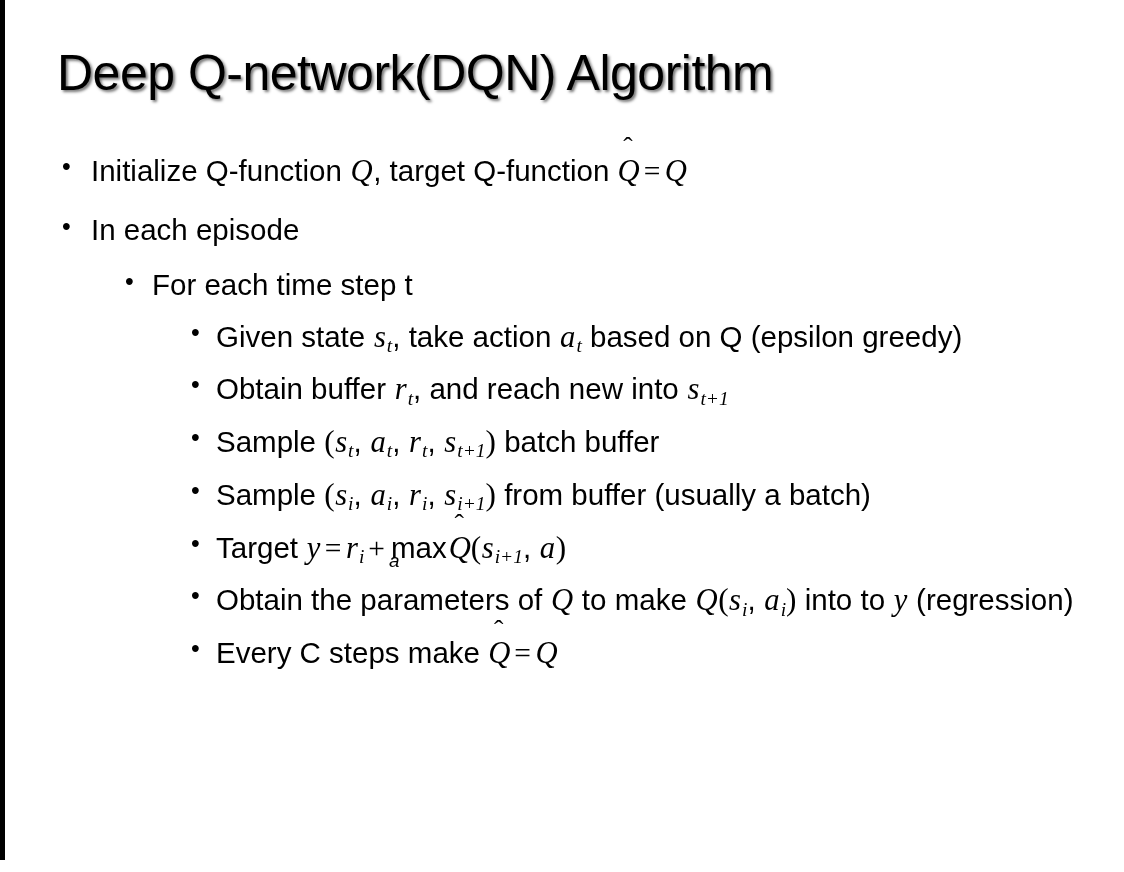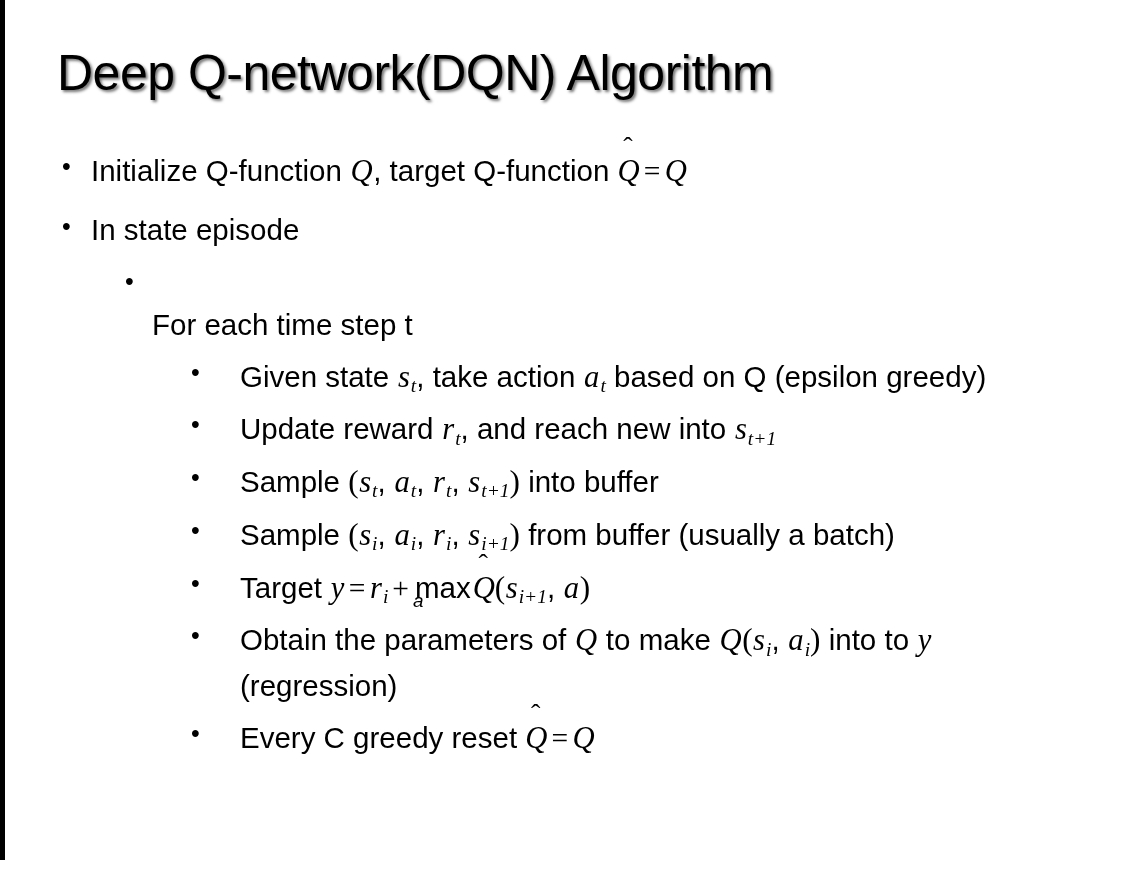--- a/index.html
+++ b/index.html
@@ -66,25 +66,25 @@
     flex: 1 1 auto;
   }
 
   
   .lvl1 { padding-left: 62px; }
   .lvl1 .dot { width: 29px; }
   .lvl1 .text { }
 
   .lvl2 { padding-left: 125px; }
   .lvl2 .dot { width: 27px; }
-  .lvl2 .text { padding-right: 112px; margin-top: 40px; }
+  .lvl2 .text { padding-right: 112px; }
 
   .lvl3 { padding-left: 191px; }
   .lvl3 .dot { width: 25px; }
-  .lvl3 .text { padding-right: 28px; margin-left: 24px; }
+  .lvl3 .text { padding-right: 28px; }
 
   .sp-1 { height: 14px; }
   .sp-2 { height: 11px; }
   .sp-3 { height: 6px; }
 
   
   .mi {
     font-family: "Liberation Serif", "DejaVu Serif", serif;
     font-style: italic;
     font-size: 1.04em;
@@ -156,57 +156,57 @@
   <div class="title">Deep Q-network(DQN) Algorithm</div>
 
   <div class="body" id="bullet-body">
       <div class="bullet-row lvl1">
         <span class="dot">•</span>
         <span class="text"><span>Initialize Q-function </span><span class="mi">Q</span><span>, target Q-function </span><span class="hatq"><span class="acc">ˆ</span><span>Q</span></span><span class="mo">=</span><span class="mi">Q</span></span>
       </div>
       <div class="sp-1"></div>
       <div class="bullet-row lvl1">
         <span class="dot">•</span>
-        <span class="text"><span>In state episode</span></span>
+        <span class="text"><span>In each episode</span></span>
       </div>
       <div class="sp-2"></div>
       <div class="bullet-row lvl2">
         <span class="dot">•</span>
         <span class="text"><span>For each time step t</span></span>
       </div>
       <div class="sp-3"></div>
       <div class="bullet-row lvl3">
         <span class="dot">•</span>
         <span class="text"><span>Given state </span><span class="mi">s</span><span class="msub">t</span><span>, take action </span><span class="mi">a</span><span class="msub">t</span><span> based on Q (epsilon greedy)</span></span>
       </div>
       <div class="sp-3"></div>
       <div class="bullet-row lvl3">
         <span class="dot">•</span>
-        <span class="text"><span>Update reward </span><span class="mi">r</span><span class="msub">t</span><span>, and reach new into </span><span class="mi">s</span><span class="msub">t+1</span></span>
-      </div>
-      <div class="sp-3"></div>
-      <div class="bullet-row lvl3">
-        <span class="dot">•</span>
-        <span class="text"><span>Sample </span><span class="mparen">(</span><span class="mi">s</span><span class="msub">t</span><span>, </span><span class="mi">a</span><span class="msub">t</span><span>, </span><span class="mi">r</span><span class="msub">t</span><span>, </span><span class="mi">s</span><span class="msub">t+1</span><span class="mparen">)</span><span> into buffer</span></span>
+        <span class="text"><span>Obtain buffer </span><span class="mi">r</span><span class="msub">t</span><span>, and reach new into </span><span class="mi">s</span><span class="msub">t+1</span></span>
+      </div>
+      <div class="sp-3"></div>
+      <div class="bullet-row lvl3">
+        <span class="dot">•</span>
+        <span class="text"><span>Sample </span><span class="mparen">(</span><span class="mi">s</span><span class="msub">t</span><span>, </span><span class="mi">a</span><span class="msub">t</span><span>, </span><span class="mi">r</span><span class="msub">t</span><span>, </span><span class="mi">s</span><span class="msub">t+1</span><span class="mparen">)</span><span> batch buffer</span></span>
       </div>
       <div class="sp-3"></div>
       <div class="bullet-row lvl3">
         <span class="dot">•</span>
         <span class="text"><span>Sample </span><span class="mparen">(</span><span class="mi">s</span><span class="msub">i</span><span>, </span><span class="mi">a</span><span class="msub">i</span><span>, </span><span class="mi">r</span><span class="msub">i</span><span>, </span><span class="mi">s</span><span class="msub">i+1</span><span class="mparen">)</span><span> from buffer (usually a batch)</span></span>
       </div>
       <div class="sp-3"></div>
       <div class="bullet-row lvl3">
         <span class="dot">•</span>
         <span class="text"><span>Target </span><span class="mi">y</span><span class="mo">=</span><span class="mi">r</span><span class="msub">i</span><span class="mo">+</span><span class="munder"><span class="op">max</span><span class="sub">a</span></span><span class="hatq"><span class="acc">ˆ</span><span>Q</span></span><span class="mparen">(</span><span class="mi">s</span><span class="msub">i+1</span><span>, </span><span class="mi">a</span><span class="mparen">)</span></span>
       </div>
       <div class="sp-3"></div>
       <div class="bullet-row lvl3">
         <span class="dot">•</span>
         <span class="text"><span>Obtain the parameters of </span><span class="mi">Q</span><span> to make </span><span class="mi">Q</span><span class="mparen">(</span><span class="mi">s</span><span class="msub">i</span><span>, </span><span class="mi">a</span><span class="msub">i</span><span class="mparen">)</span><span> into to </span><span class="mi">y</span><span> (regression)</span></span>
       </div>
       <div class="sp-3"></div>
       <div class="bullet-row lvl3">
         <span class="dot">•</span>
-        <span class="text"><span>Every C greedy reset </span><span class="hatq"><span class="acc">ˆ</span><span>Q</span></span><span class="mo">=</span><span class="mi">Q</span></span>
+        <span class="text"><span>Every C steps make </span><span class="hatq"><span class="acc">ˆ</span><span>Q</span></span><span class="mo">=</span><span class="mi">Q</span></span>
       </div>
     </div>
 
 </div>
 
 </body></html>

